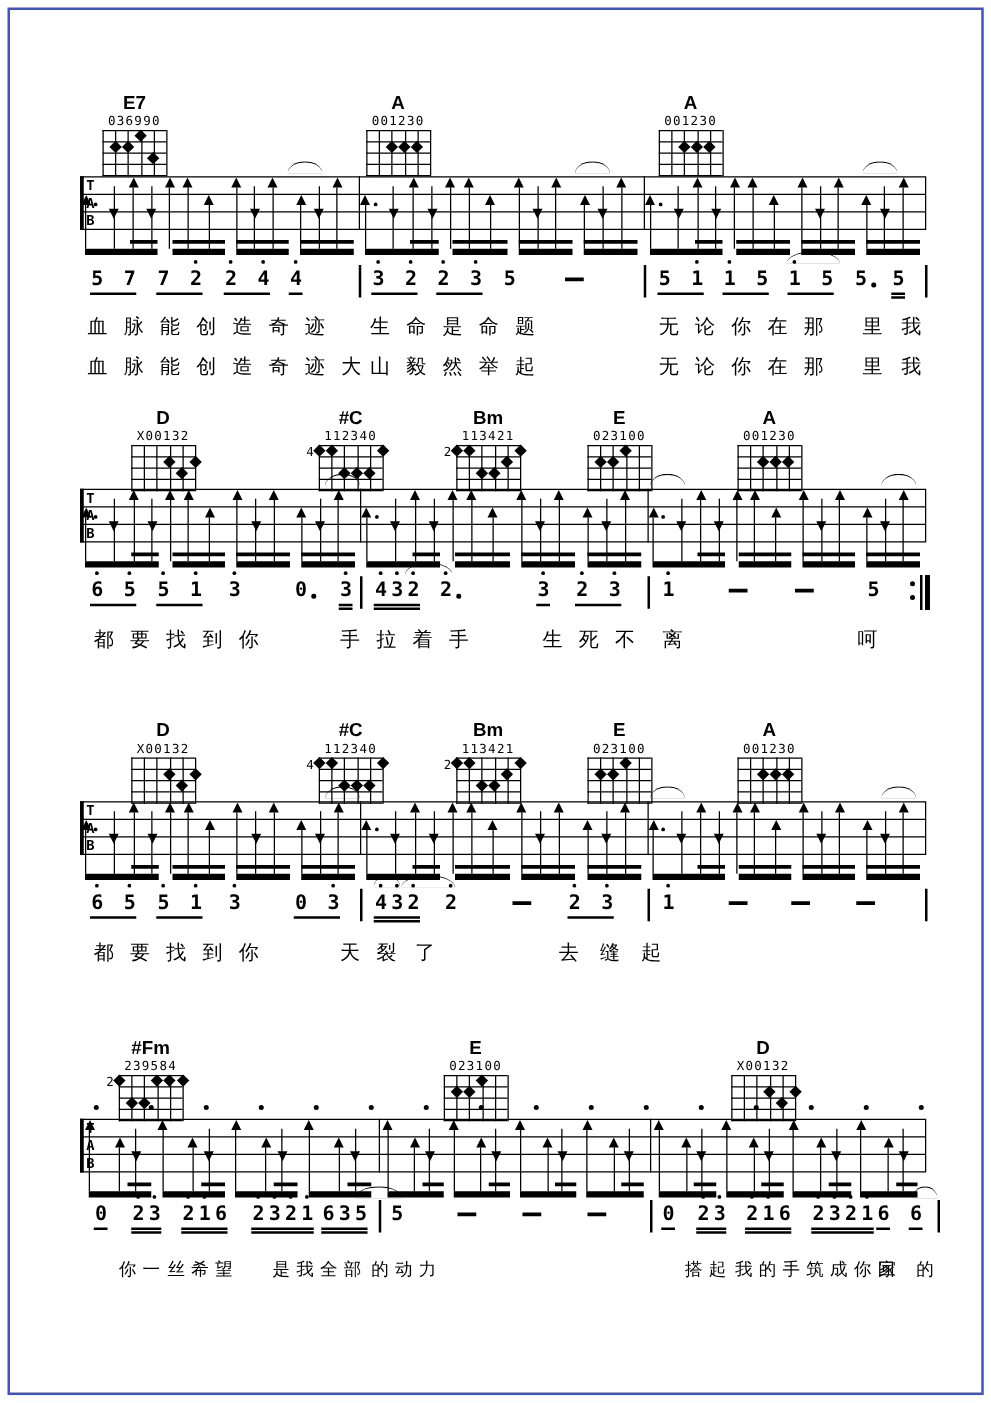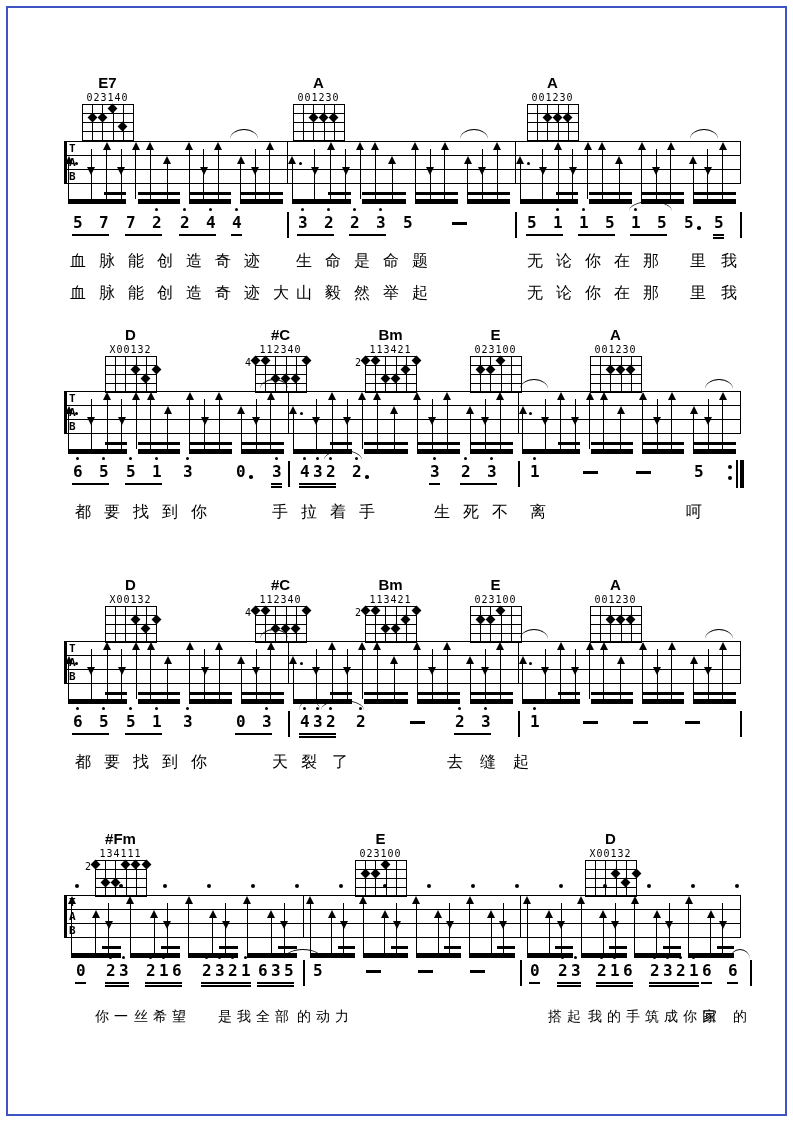--- a/index.html
+++ b/index.html
@@ -21,21 +21,21 @@
   .uphead{width:0;height:0;border-left:4px solid transparent;border-right:4px solid transparent;border-bottom:8px solid #000;}
   .dnhead{width:0;height:0;border-left:4px solid transparent;border-right:4px solid transparent;border-top:8px solid #000;}
 </style>
 </head>
 <body>
 
 <div id="sheet">
   <div class="abs frame" style="left:6px;top:6px;width:777px;height:1106px;"></div>
   <div id="systems-root">
       <div class="abs chord-name" style="left: 74px; top: 74px; width: 67px;">E7</div>
-      <div class="abs fingering" style="left: 74px; top: 92px; width: 67px;">023140</div>
+      <div class="abs fingering" style="left: 74px; top: 92px; width: 67px;">036990</div>
       <div class="abs hline" style="left: 82px; top: 104px; width: 51px; height: 1px;"></div>
       <div class="abs hline" style="left: 82px; top: 113px; width: 51px; height: 1px;"></div>
       <div class="abs hline" style="left: 82px; top: 122px; width: 51px; height: 1px;"></div>
       <div class="abs hline" style="left: 82px; top: 131px; width: 51px; height: 1px;"></div>
       <div class="abs hline" style="left: 82px; top: 140px; width: 51px; height: 1px;"></div>
       <div class="abs vline" style="left: 82px; top: 104px; width: 1px; height: 37px;"></div>
       <div class="abs vline" style="left: 92.2px; top: 104px; width: 1px; height: 37px;"></div>
       <div class="abs vline" style="left: 102.4px; top: 104px; width: 1px; height: 37px;"></div>
       <div class="abs vline" style="left: 112.6px; top: 104px; width: 1px; height: 37px;"></div>
       <div class="abs vline" style="left: 122.8px; top: 104px; width: 1px; height: 37px;"></div>
@@ -806,21 +806,21 @@
       <div class="abs lyr" style="left: 133px; top: 753px;">找</div>
       <div class="abs lyr" style="left: 162px; top: 753px;">到</div>
       <div class="abs lyr" style="left: 191px; top: 753px;">你</div>
       <div class="abs lyr" style="left: 272px; top: 753px;">天</div>
       <div class="abs lyr" style="left: 301px; top: 753px;">裂</div>
       <div class="abs lyr" style="left: 332px; top: 753px;">了</div>
       <div class="abs lyr" style="left: 447px; top: 753px;">去</div>
       <div class="abs lyr" style="left: 480px; top: 753px;">缝</div>
       <div class="abs lyr" style="left: 513px; top: 753px;">起</div>
       <div class="abs chord-name" style="left: 87px; top: 830px; width: 67px;">#Fm</div>
-      <div class="abs fingering" style="left: 87px; top: 848px; width: 67px;">134111</div>
+      <div class="abs fingering" style="left: 87px; top: 848px; width: 67px;">239584</div>
       <div class="abs fretnum" style="left: 85px; top: 861px;">2</div>
       <div class="abs hline" style="left: 95px; top: 860px; width: 51px; height: 1px;"></div>
       <div class="abs hline" style="left: 95px; top: 869px; width: 51px; height: 1px;"></div>
       <div class="abs hline" style="left: 95px; top: 878px; width: 51px; height: 1px;"></div>
       <div class="abs hline" style="left: 95px; top: 887px; width: 51px; height: 1px;"></div>
       <div class="abs hline" style="left: 95px; top: 896px; width: 51px; height: 1px;"></div>
       <div class="abs vline" style="left: 95px; top: 860px; width: 1px; height: 37px;"></div>
       <div class="abs vline" style="left: 105.2px; top: 860px; width: 1px; height: 37px;"></div>
       <div class="abs vline" style="left: 115.4px; top: 860px; width: 1px; height: 37px;"></div>
       <div class="abs vline" style="left: 125.6px; top: 860px; width: 1px; height: 37px;"></div>

